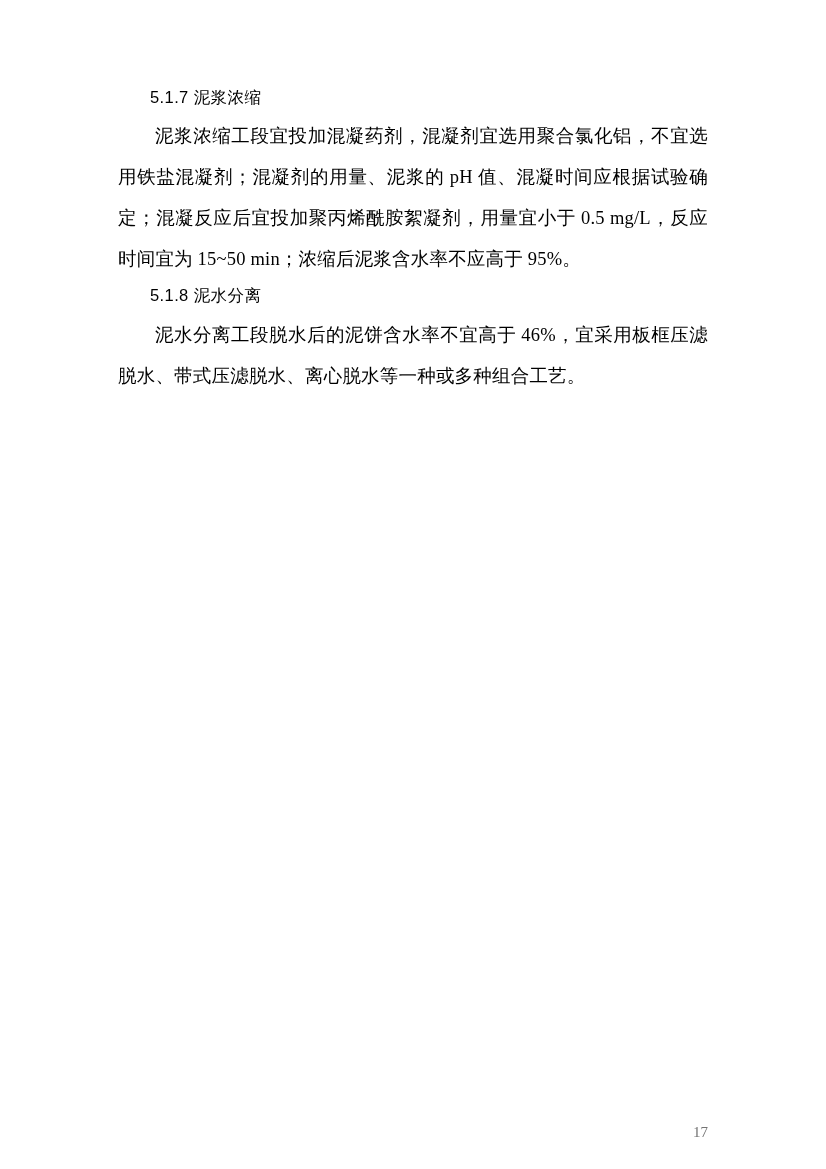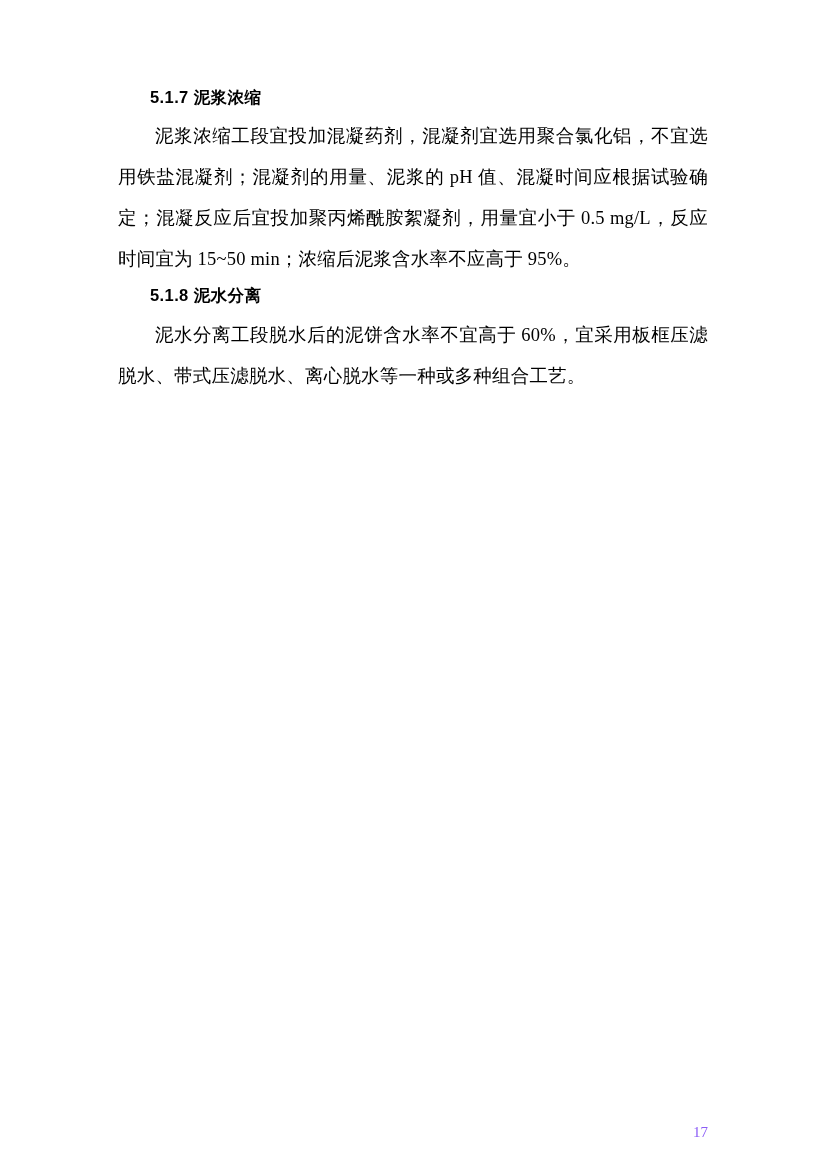--- a/index.html
+++ b/index.html
@@ -21,21 +21,21 @@
     width: 826px;
     height: 1169px;
     box-sizing: border-box;
     padding: 84px 118px 40px 118px;
   }
   .content {
     width: 590px;
   }
   .heading {
     font-family: "Liberation Sans", "DejaVu Sans", sans-serif;
-    font-weight: bold;
+    font-weight: normal;
     font-size: 16.5px;
     line-height: 1.6;
     margin: 0 0 6px 0;
     text-indent: 32px;
     letter-spacing: 0.4px;
   }
   .heading.second {
   }
   p.para {
     margin: 0 0 2px 0;
@@ -45,41 +45,41 @@
     text-justify: inter-ideograph;
     text-indent: 2em;
     letter-spacing: 0.2px;
   }
   .pagenum {
     position: absolute;
     right: 118px;
     bottom: 28px;
     font-size: 15px;
     font-family: "Liberation Serif", "DejaVu Serif", serif;
-    color: #8b5cf6;
+    color: #737373;
   }
   sup {
     font-size: 0.62em;
     vertical-align: super;
     line-height: 0;
   }
 </style>
 </head>
 <body>
 
 <div class="page">
   <div class="content">
 
     <h3 class="heading">5.1.7 泥浆浓缩</h3>
 
     <p class="para">泥浆浓缩工段宜投加混凝药剂，混凝剂宜选用聚合氯化铝，不宜选用铁盐混凝剂；混凝剂的用量、泥浆的 pH 值、混凝时间应根据试验确定；混凝反应后宜投加聚丙烯酰胺絮凝剂，用量宜小于 0.5 mg/L，反应时间宜为 15~50 min；浓缩后泥浆含水率不应高于 95%。</p>
 
 
     <h3 class="heading second">5.1.8 泥水分离</h3>
 
-    <p class="para">泥水分离工段脱水后的泥饼含水率不宜高于 60%，宜采用板框压滤脱水、带式压滤脱水、离心脱水等一种或多种组合工艺。</p>
+    <p class="para">泥水分离工段脱水后的泥饼含水率不宜高于 46%，宜采用板框压滤脱水、带式压滤脱水、离心脱水等一种或多种组合工艺。</p>
 
 
 
   </div>
 
   <div class="pagenum">17</div>
 </div>
 
 </body></html>

